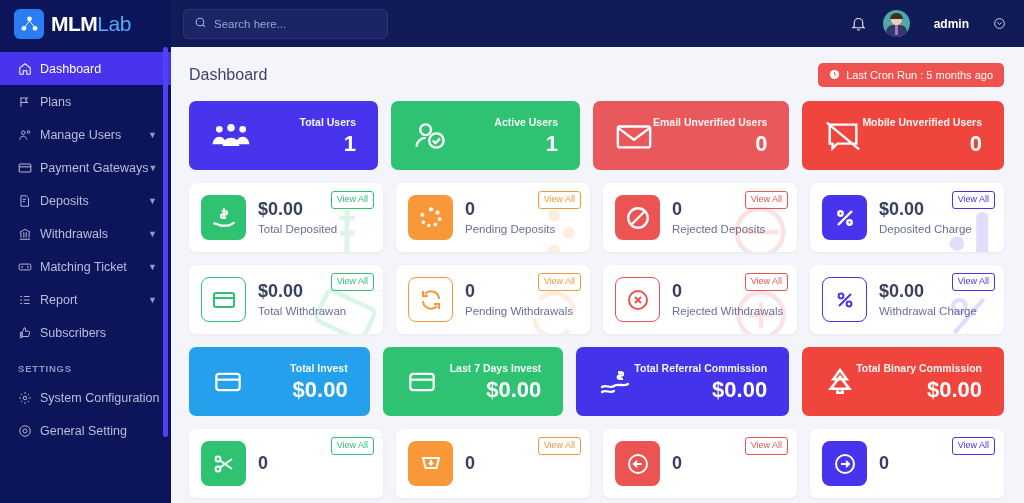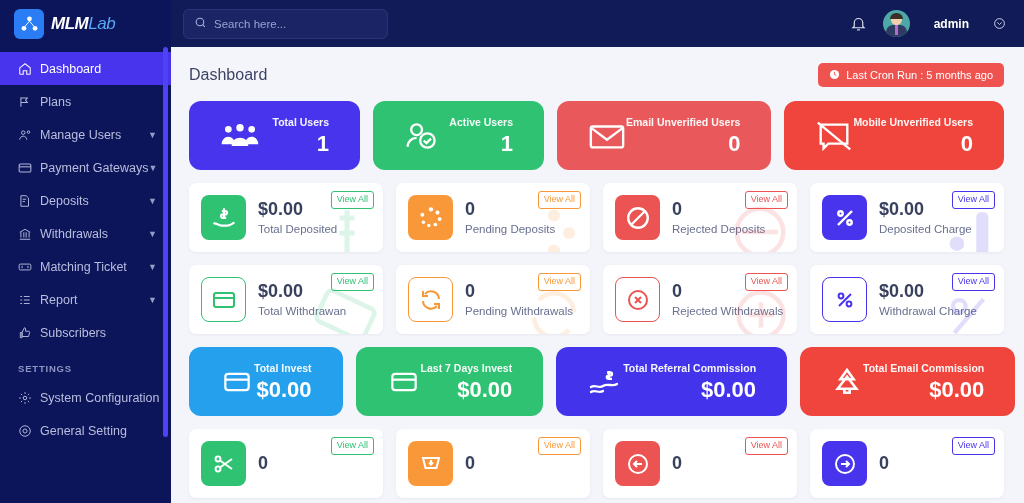--- a/index.html
+++ b/index.html
@@ -18,21 +18,21 @@
     background:#0c1559; position:relative; overflow:hidden;
   }
   .brand {
     height:47px; display:flex; align-items:center; gap:7px;
     padding-left:14px; background:#0c1559;
   }
   .brand-mark {
     width:30px; height:30px; border-radius:6px; background:#2a7df4;
     display:flex; align-items:center; justify-content:center;
   }
-  .brand-text { font-size:17px; font-weight:700; letter-spacing:-0.5px; line-height:1;font-style:italic; }
+  .brand-text { font-size:21px; font-weight:700; letter-spacing:-0.5px; line-height:1; }
   .brand-text .mlm { color:#ffffff; }
   .brand-text .lab { color:#57a8f5; font-weight:400; }
 
   .nav { padding-top:5px; }
   .nav-item {
     display:flex; align-items:center; height:33px;
     padding:0 14px 0 18px; color:#b9bede; font-size:12.5px;
     position:relative; cursor:pointer;
   }
   .nav-item.active { background:#4834ec; color:#ffffff; }
@@ -83,21 +83,21 @@
   .cron {
     margin-left:auto; background:#ef5350; color:#fff; border:none;
     border-radius:5px; height:24px; padding:0 11px; font-size:11px;
     font-family:inherit; display:flex; align-items:center; gap:6px; cursor:pointer;
   }
 
   .grid { display:grid; grid-template-columns:repeat(4, 1fr); gap:13px; margin-bottom:13px; }
 
   
   .stat {
-    height:69px; border-radius:12px; padding:10px 31px;
+    height:69px; border-radius:7px; padding:10px 22px;
     display:flex; align-items:center; color:#fff; position:relative; cursor:pointer;
   }
   .stat .ico { flex:0 0 auto; display:flex; align-items:center; }
   .stat .meta { margin-left:auto; text-align:right; }
   .stat .meta .lbl { font-size:10.5px; font-weight:700; opacity:.95; white-space:nowrap; }
   .stat .meta .val { font-size:22px; font-weight:700; line-height:1.15; margin-top:2px; }
 
   
   .info {
     height:69px; border-radius:7px; background:#fff; padding:11px 12px;
@@ -549,21 +549,21 @@
             <div class="val">$0.00</div>
           </span>
         </div>
         <div class="stat" style="background:#f0453d">
           <span class="ico">
               <svg width="32" height="32" viewBox="0 0 24 24" fill="none" stroke="#fff" stroke-width="1.9">
                 <path d="M12 3L7 10h10zM12 8l-7 9h14zM10 17v3h4v-3"></path>
               </svg>
             </span>
           <span class="meta">
-            <span class="lbl">Total Email Commission</span>
+            <span class="lbl">Total Binary Commission</span>
             <div class="val">$0.00</div>
           </span>
         </div>
       </div>
 
       <div class="grid">
         <div class="info">
           <div class="box filled bg-green">
             <svg width="24" height="24" viewBox="0 0 24 24" fill="none" stroke="#fff" stroke-width="2">
                 <circle cx="6" cy="7" r="2.4"></circle>

